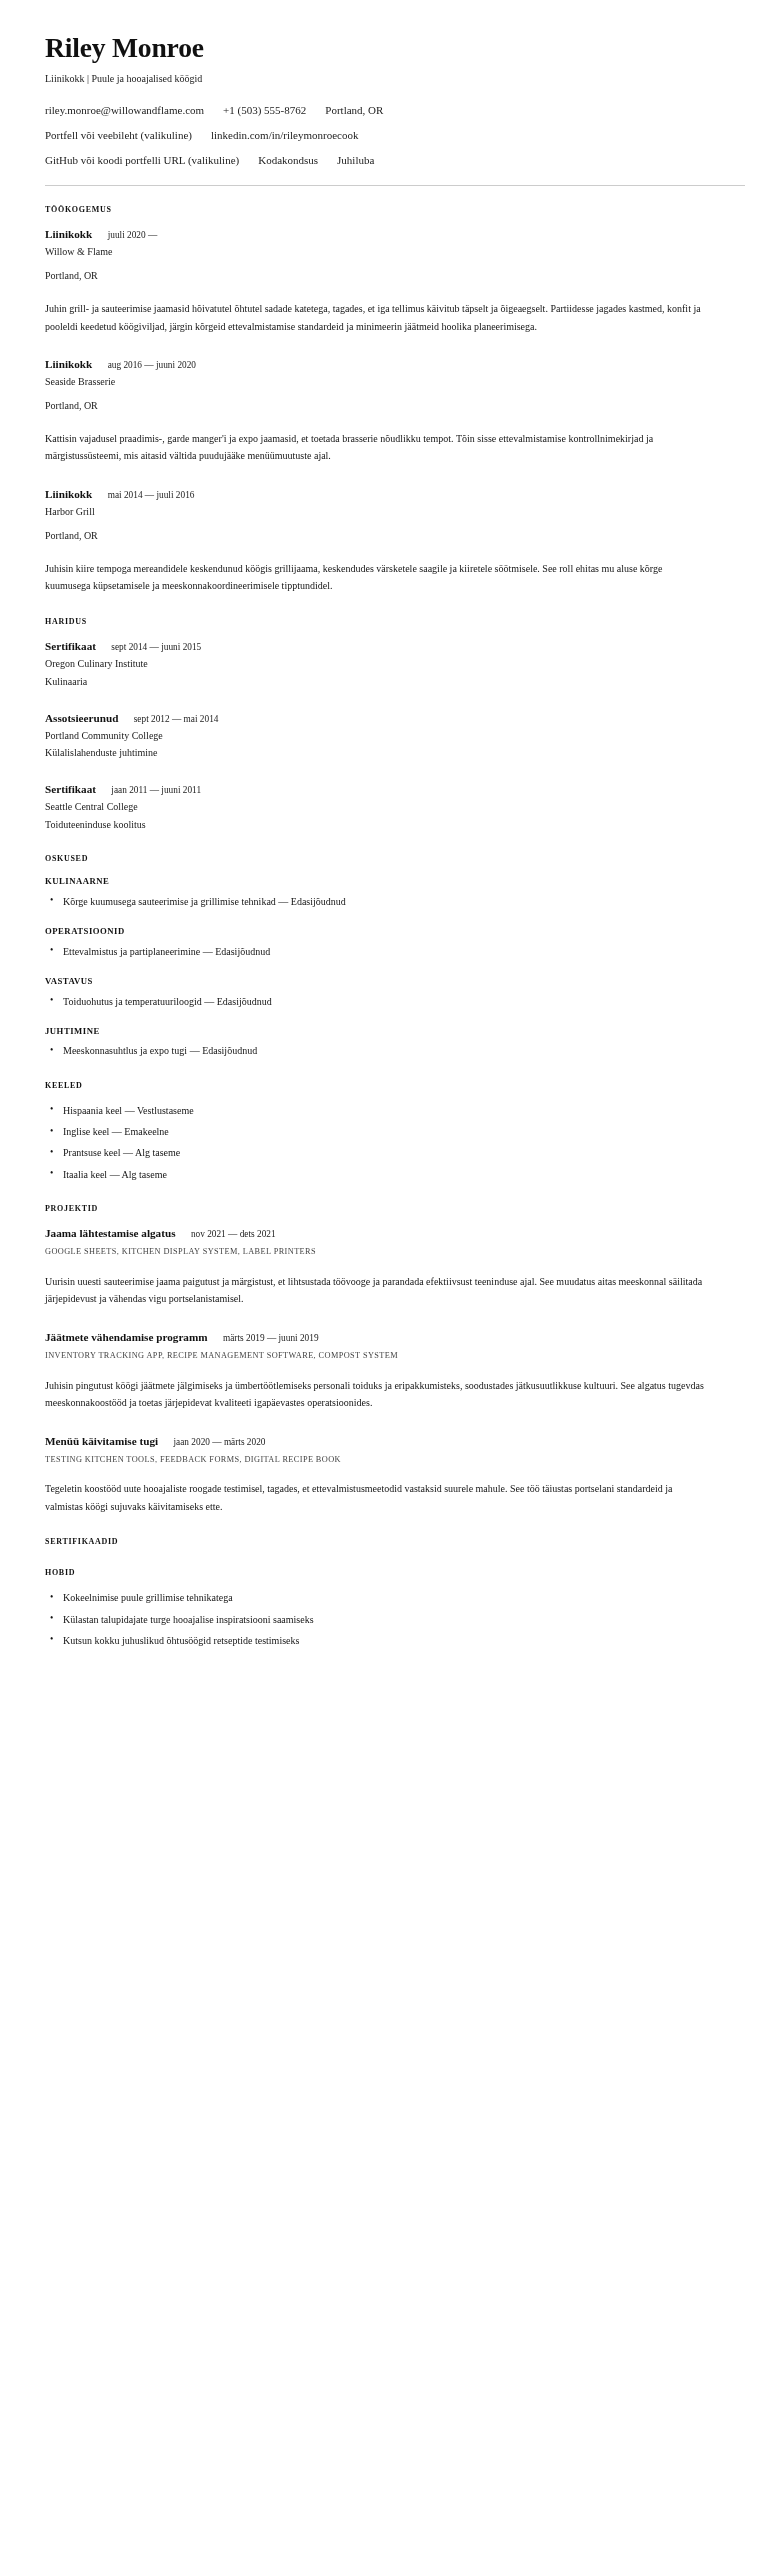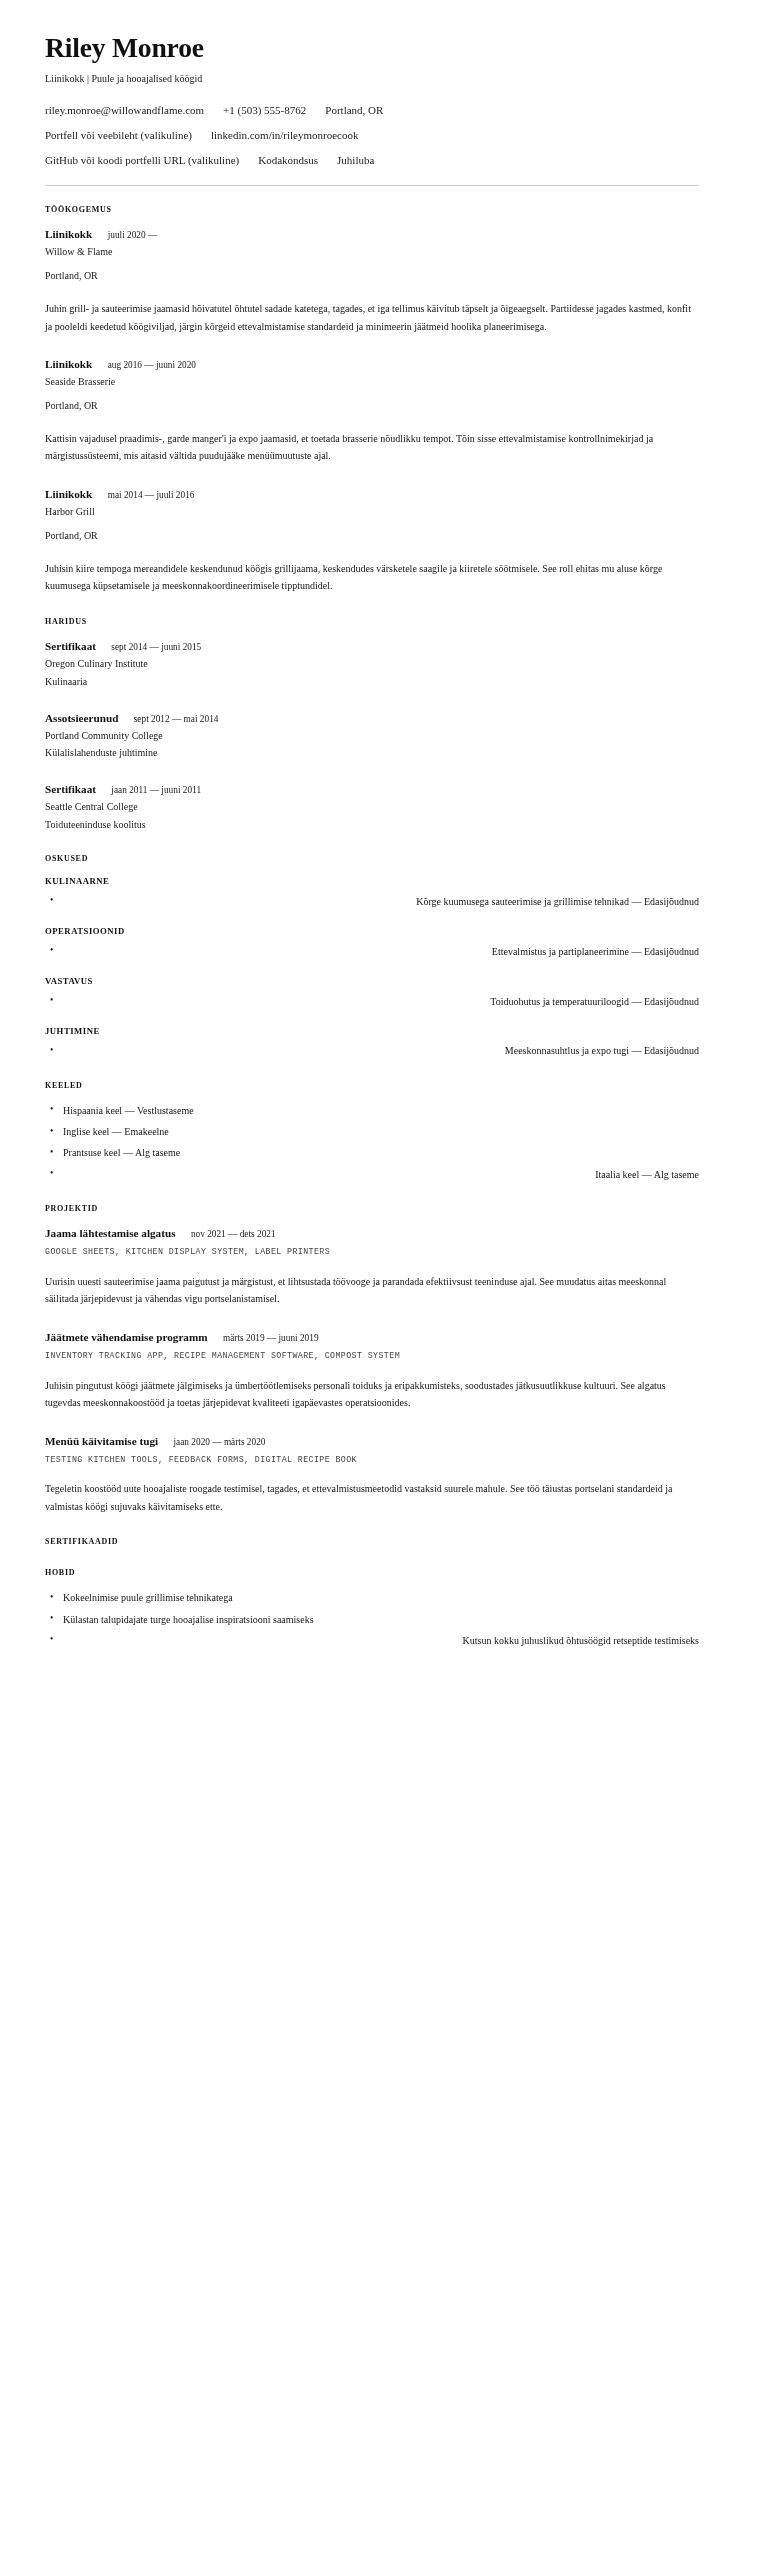--- a/index.html
+++ b/index.html
@@ -10,21 +10,21 @@
   }
   body {
     font-family: "Liberation Serif", "DejaVu Serif", serif;
     color: #111111;
     width: 770px;
     min-height: 2576px;
   }
   .page {
     width: 770px;
     min-height: 2576px;
-    padding: 33px 71px 26px 45px;
+    padding: 33px 25px 26px 45px;
     background: #ffffff;
   }
 
   
   .name {
     font-size: 27.6px;
     font-weight: 700;
     letter-spacing: -0.2px;
     line-height: 1.08;
     margin: 0 0 9px 0;
@@ -108,21 +108,20 @@
     line-height: 1.5;
     margin: 9px 0 0 0;
     color: #1a1a1a;
   }
   .entry-meta {
     font-size: 8.3px;
     letter-spacing: 0.4px;
     text-transform: uppercase;
     margin: 6.4px 0 0 0;
     color: #444444;
-    font-family: Liberation Mono, monospace;
   }
   .entry-desc {
     font-size: 10px;
     line-height: 1.75;
     margin: 16.7px 0 0 0;
     color: #151515;
     max-width: 661px;
   }
 
   
@@ -141,21 +140,21 @@
     padding: 0;
   }
   ul.bullets li {
     position: relative;
     padding-left: 18px;
     font-size: 10px;
     line-height: 1.55;
     margin-bottom: 5.8px;
     color: #151515;
   }
-  ul.bullets li:last-child { margin-bottom: 0; text-align: right; }
+  ul.bullets li:last-child { margin-bottom: 0; }
   ul.bullets li::before {
     content: "\2022";
     position: absolute;
     left: 5.1px;
     top: -0.6px;
     font-size: 9.6px;
     color: #111111;
   }
 
   .cert-name {

